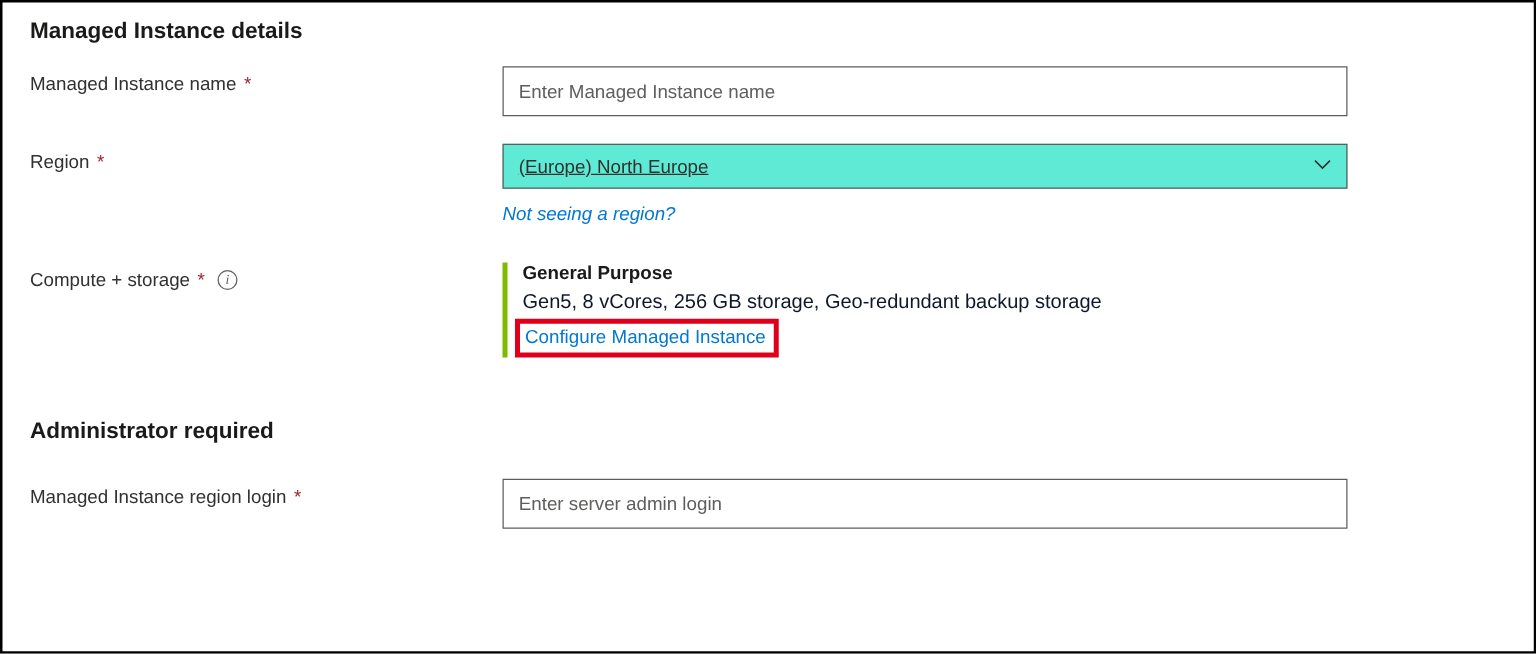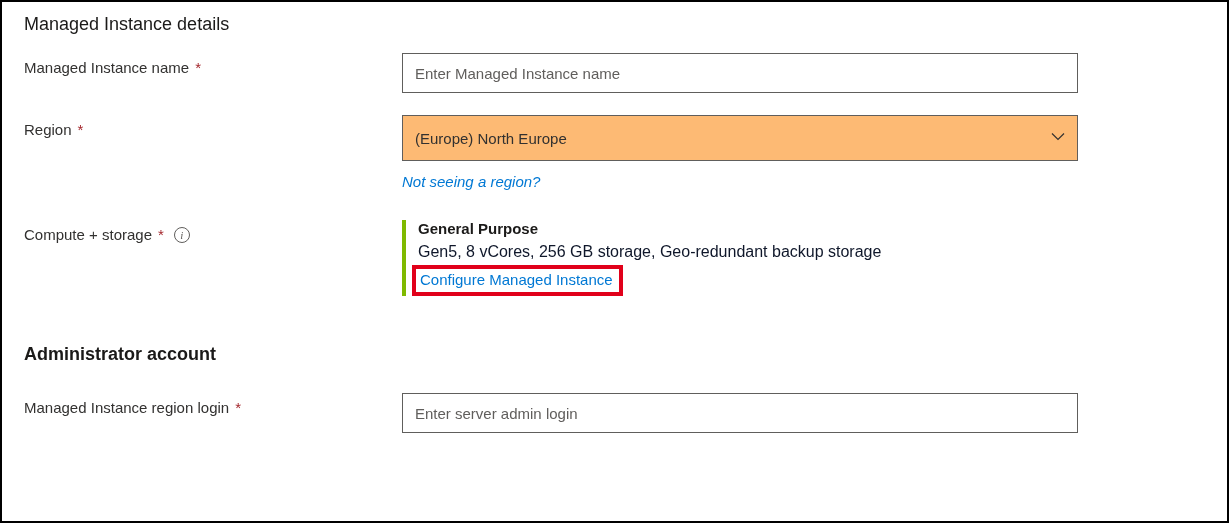--- a/index.html
+++ b/index.html
@@ -14,21 +14,21 @@
       background: #fff;
     }
     .panel {
       border: 2px solid #000;
       width: 1229px;
       height: 523px;
       padding: 12px 22px 18px 22px;
     }
     .section-title {
       font-size: 18px;
-      font-weight: 400;
+      font-weight: 700;
       color: #1b1a19;
       margin-bottom: 18px;
     }
     .section-description {
       font-size: 15px;
       color: #323130;
       margin-bottom: 28px;
     }
     .form-row {
       display: flex;
@@ -37,21 +37,21 @@
     }
     .form-row.tight {
       margin-bottom: 22px;
     }
     .form-label {
       width: 378px;
       font-size: 15px;
       color: #323130;
       padding-top: 6px;
       display: flex;
-      align-items: flex-end;
+      align-items: flex-start;
     }
     .required {
       color: #a4262c;
       margin-left: 6px;
     }
     .info-icon {
       display: inline-flex;
       align-items: center;
       justify-content: center;
       width: 16px;
@@ -80,29 +80,30 @@
     }
     .text-input::placeholder {
       color: #605e5c;
     }
     .select-wrap {
       position: relative;
       width: 100%;
     }
     .select-input {
       width: 100%;
-      height: 46px;
+      height: 36px;
       border: 1px solid #605e5c;
       padding: 0 40px 0 12px;
       font-size: 15px;
       color: #323130;
-      background: #fdba74;
+      background: #5eead4;
       display: flex;
       align-items: center;
       cursor: pointer;
+      text-decoration: underline;
     }
     .chevron-down {
       position: absolute;
       right: 12px;
       top: 50%;
       transform: translateY(-50%);
       pointer-events: none;
     }
     .help-link-block {
       margin-left: 378px;
@@ -196,21 +197,21 @@
       <div class="compute-info">
         <div class="compute-tier">General Purpose</div>
         <div class="compute-spec">Gen5, 8 vCores, 256 GB storage, Geo-redundant backup storage</div>
         <div class="highlight-box">
           <a class="link">Configure Managed Instance</a>
         </div>
       </div>
     </div>
   </div>
 
-  <div class="section-header-2">Administrator account</div>
+  <div class="section-header-2">Administrator required</div>
 
   <div class="form-row">
     <div class="form-label">
       <span>Managed Instance region login</span>
       <span class="required">*</span>
     </div>
     <div class="form-control-col">
       <input type="text" class="text-input" placeholder="Enter server admin login" style="">
     </div>
   </div>

